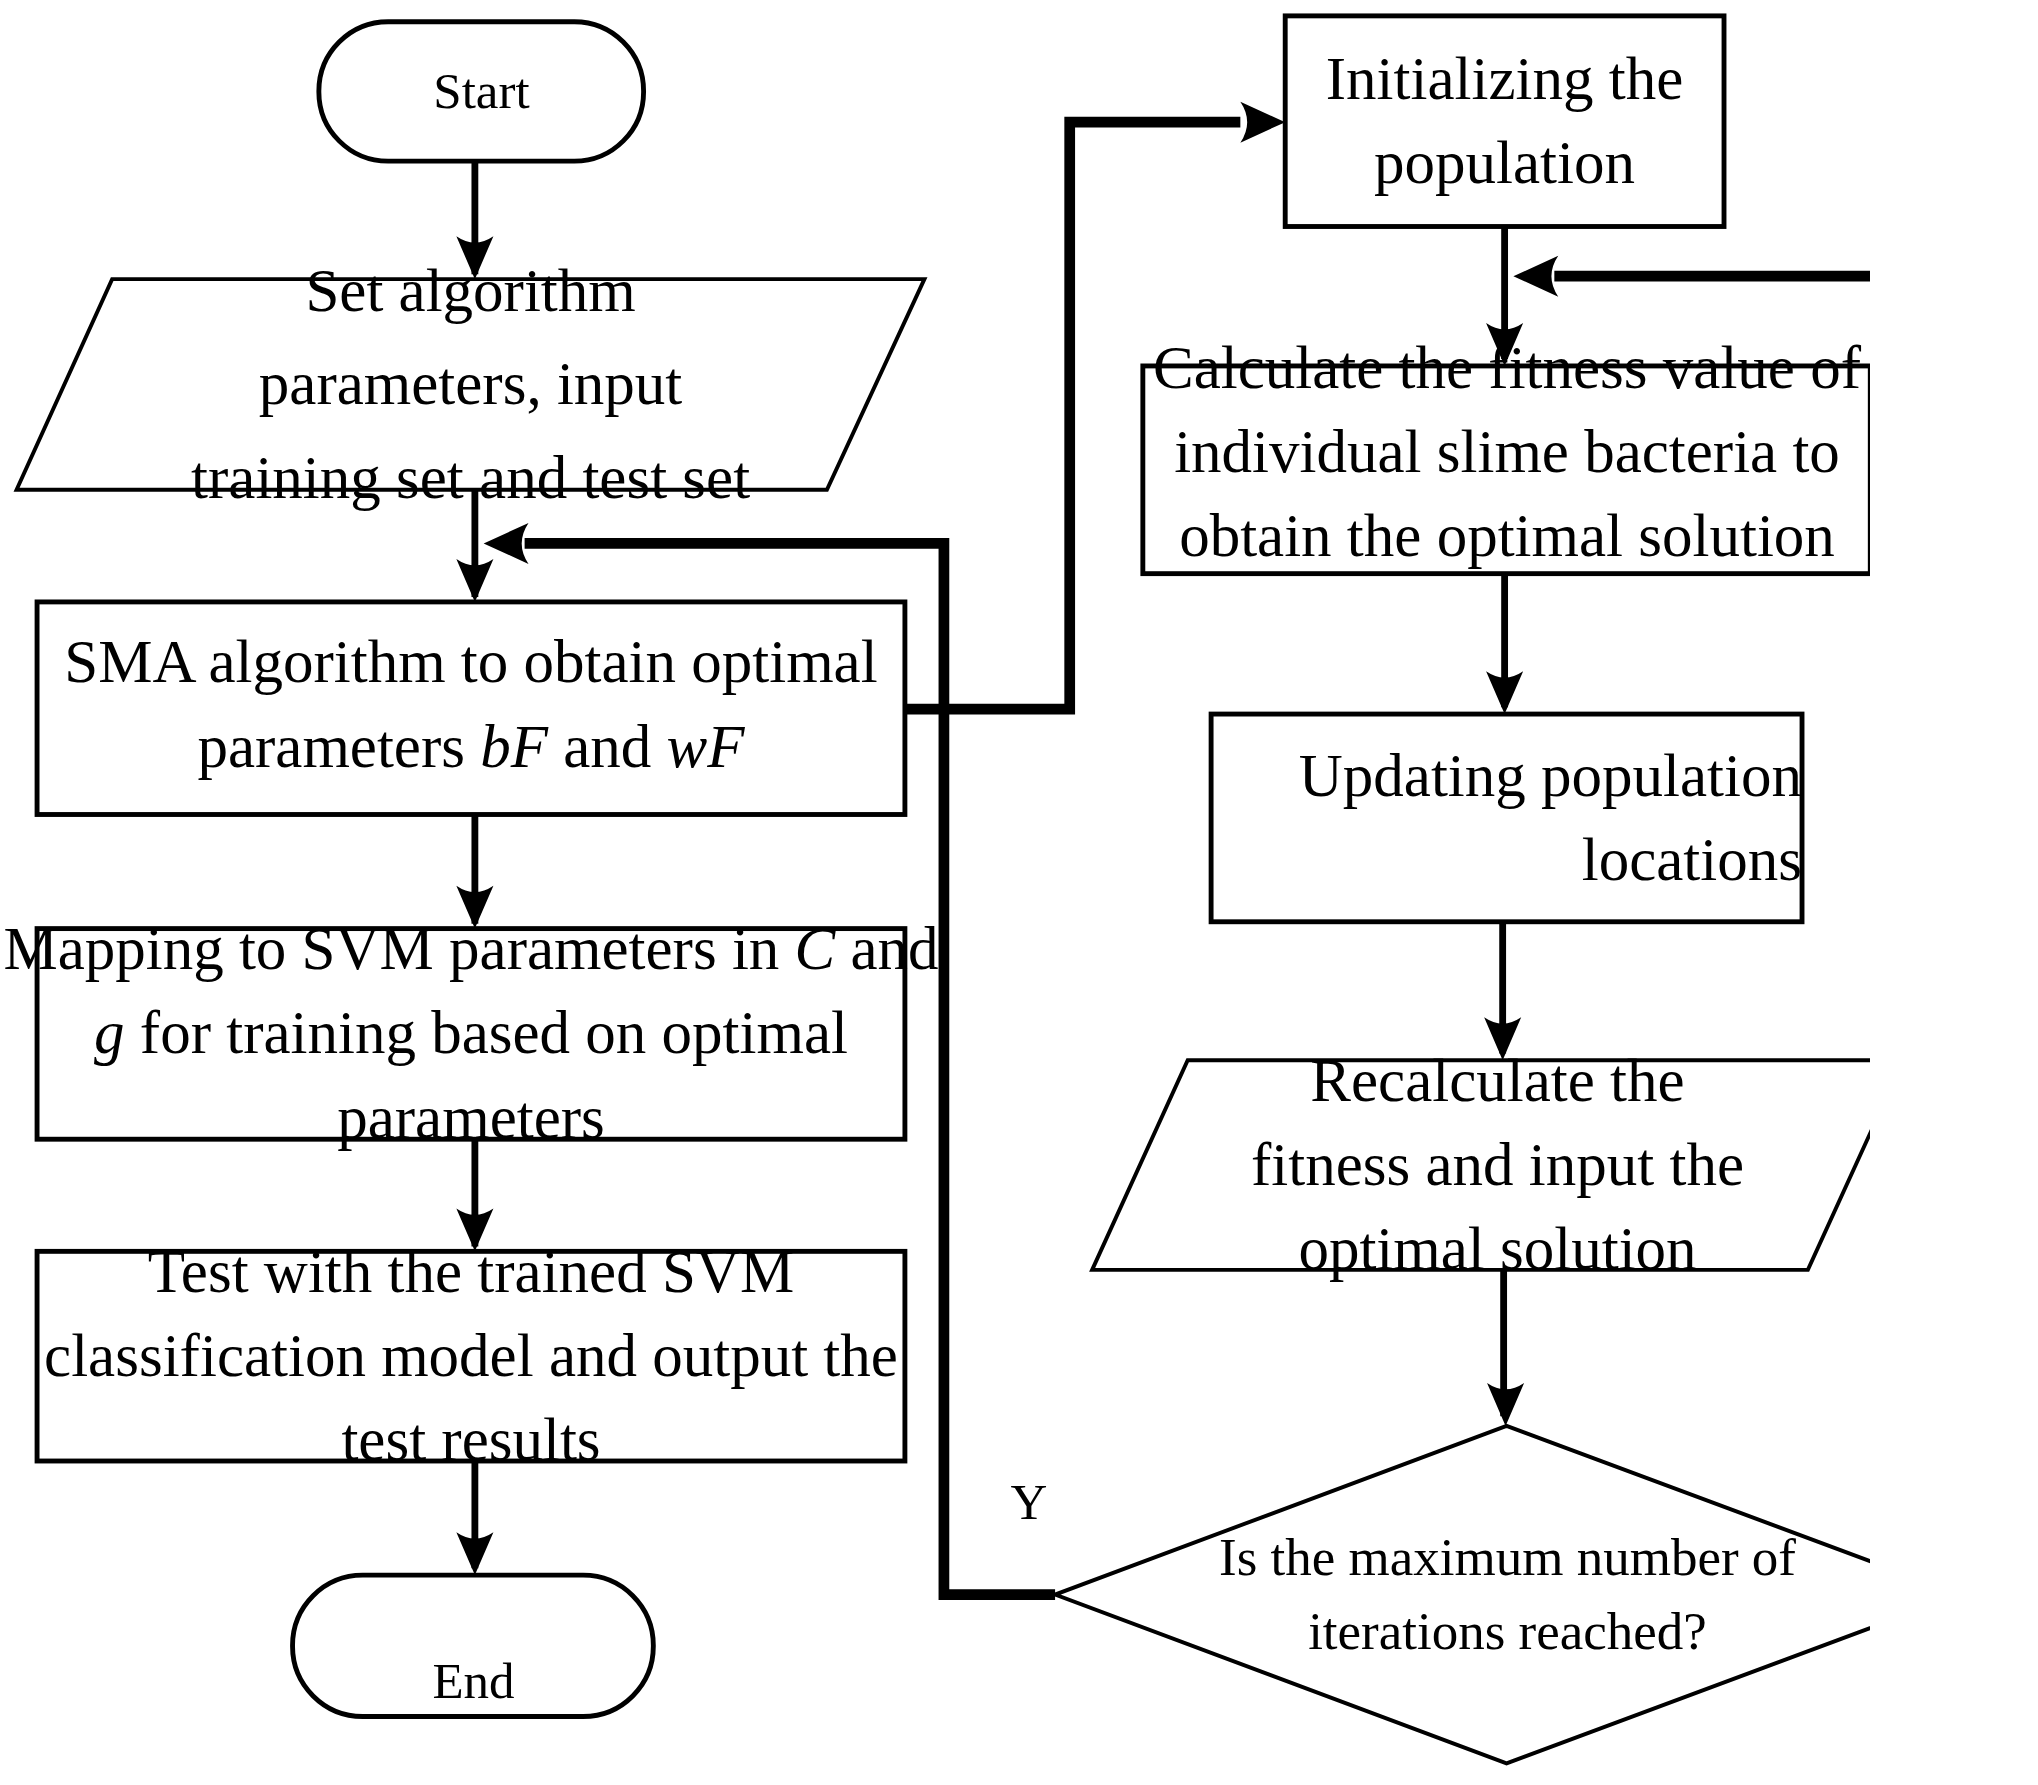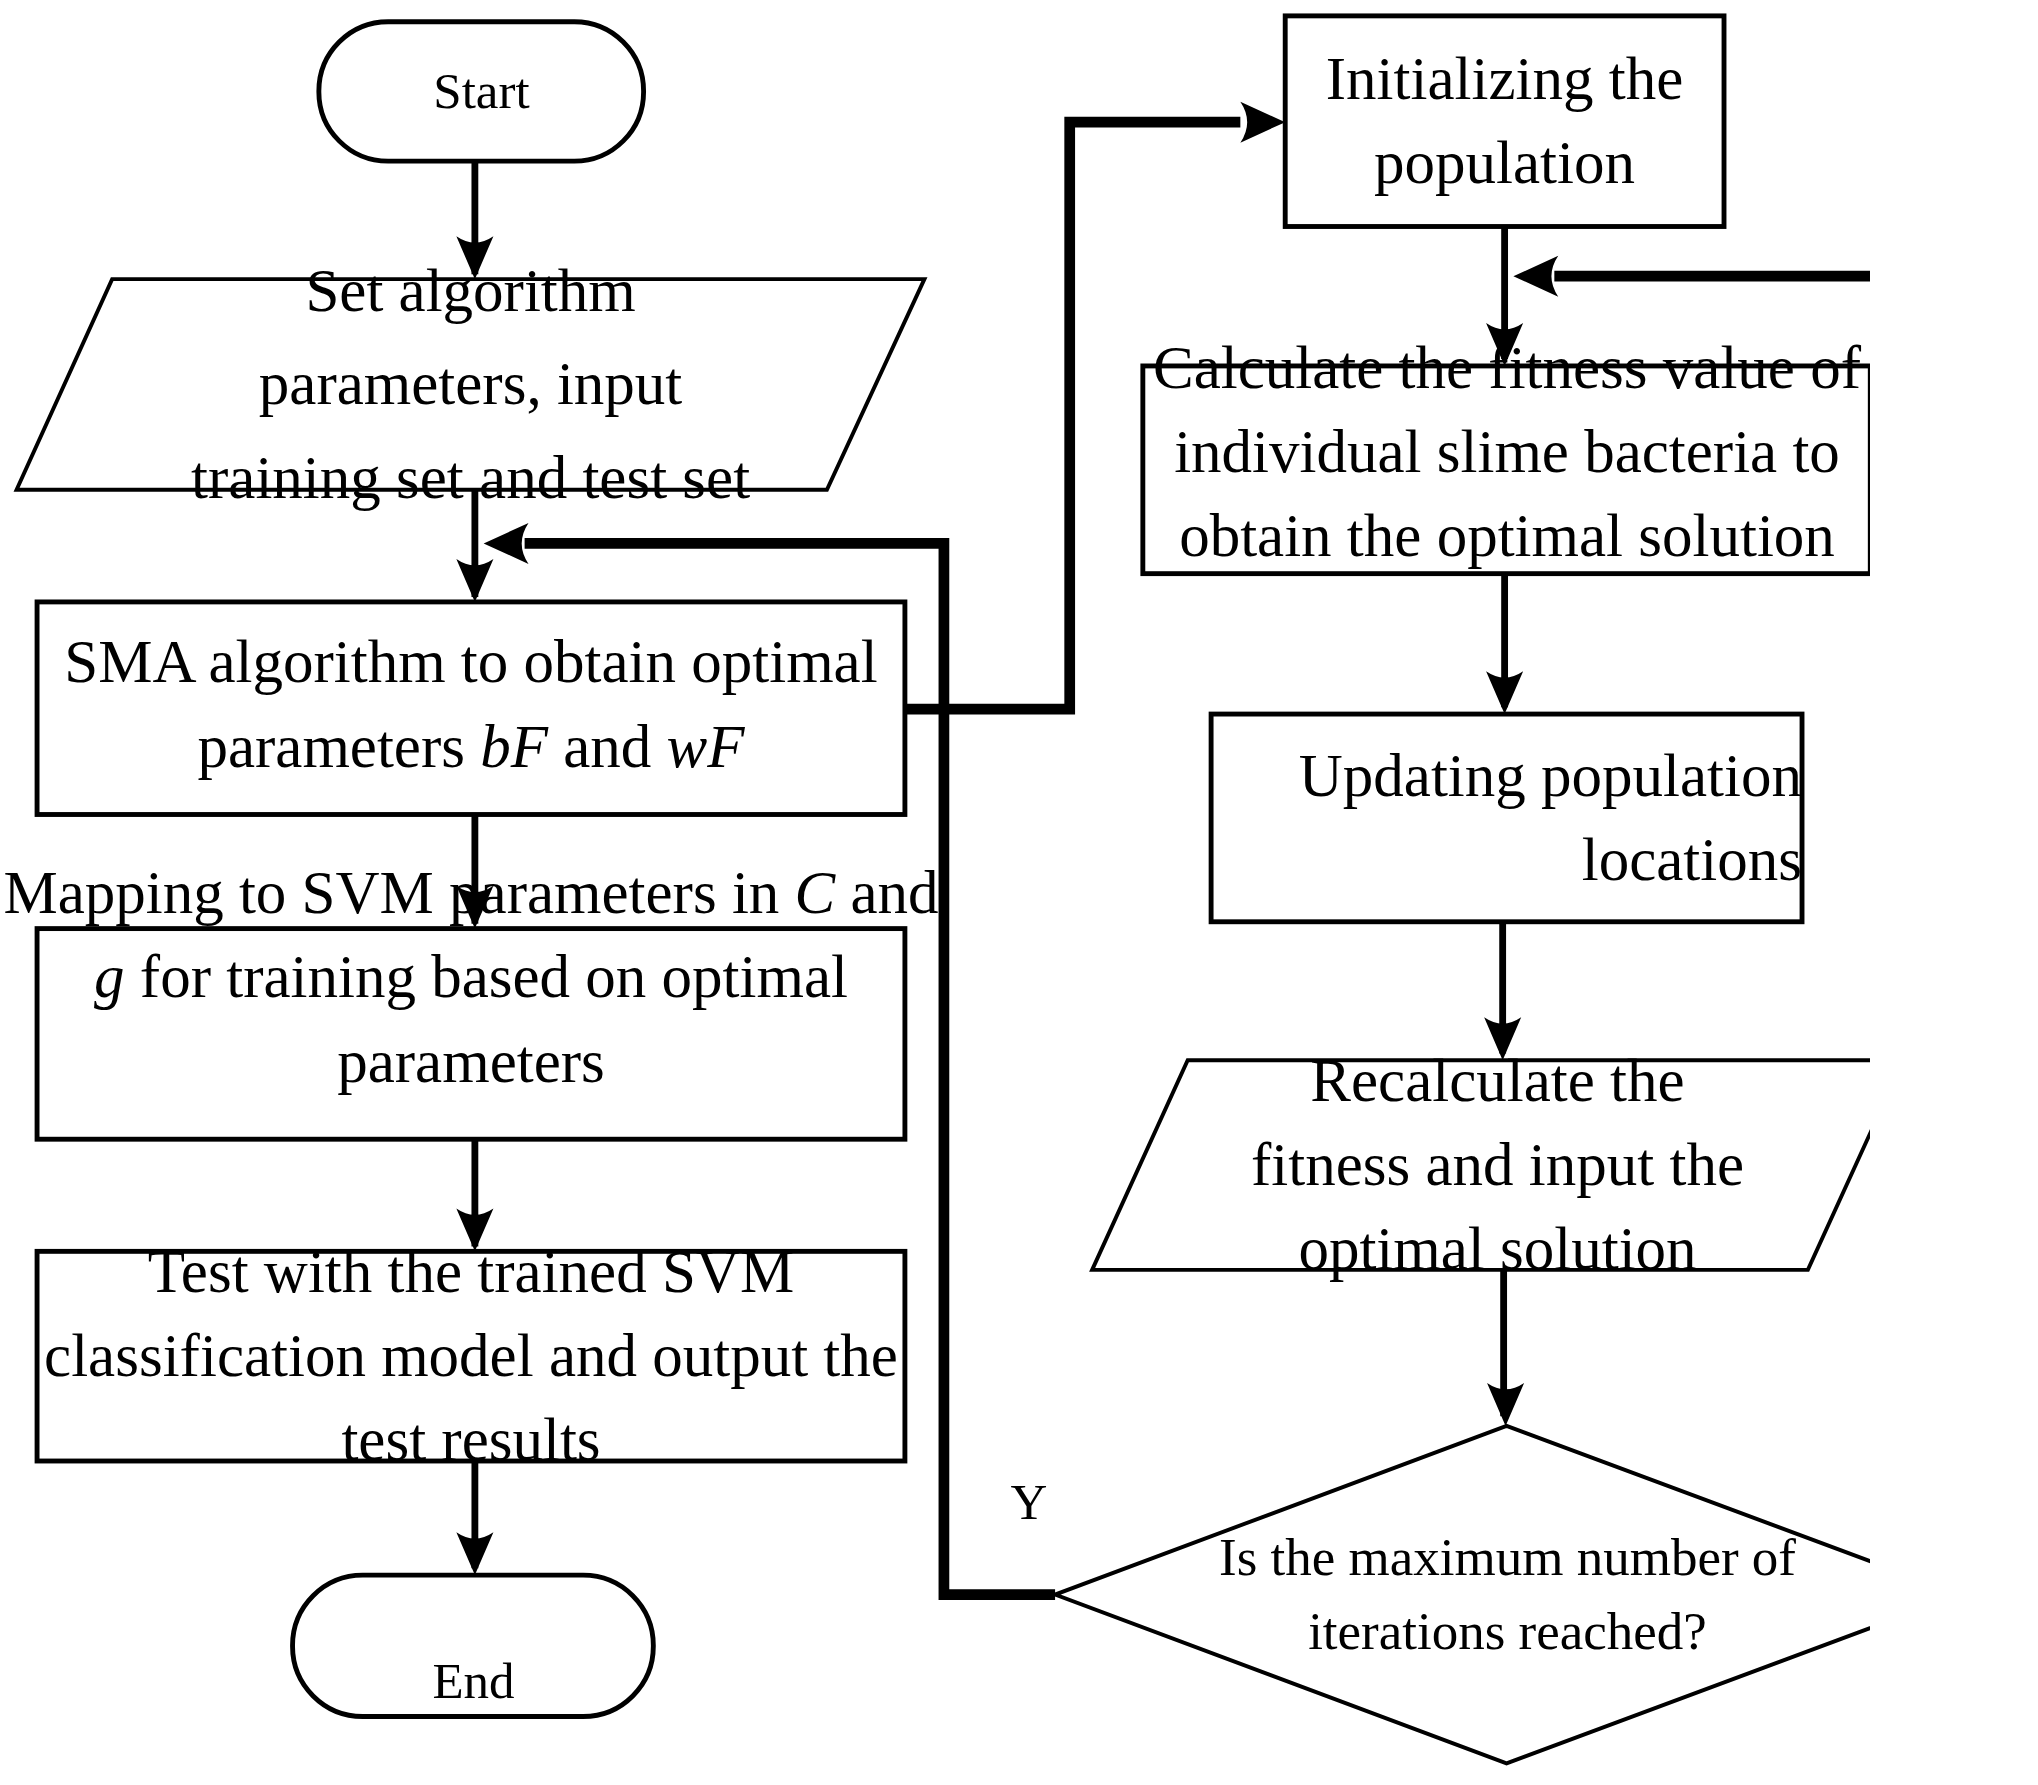--- a/index.html
+++ b/index.html
@@ -104,21 +104,21 @@
       <div><span>Set algorithm</span></div>
       <div><span>parameters, input</span></div>
       <div><span>training set and test set</span></div>
     </div>
 
   <div class="label" style="left:37px;top:598px;width:868px;height:213px;">
       <div><span>SMA algorithm to obtain optimal</span></div>
       <div><span>parameters </span><i>bF</i><span> and </span><i>wF</i></div>
     </div>
 
-  <div class="label" style="left:37px;top:872px;width:868px;height:211px;text-align:right;">
+  <div class="label" style="left:37px;top:928px;width:868px;height:211px;text-align:right;">
       <div><span>Mapping to SVM parameters in </span><i>C</i><span> and</span></div>
       <div><i>g</i><span> for training based on optimal</span></div>
       <div><span>parameters</span></div>
     </div>
 
   <div class="label" style="left:37px;top:1251px;width:868px;height:210px;">
       <div><span>Test with the trained SVM</span></div>
       <div><span>classification model and output the</span></div>
       <div><span>test results</span></div>
     </div>

